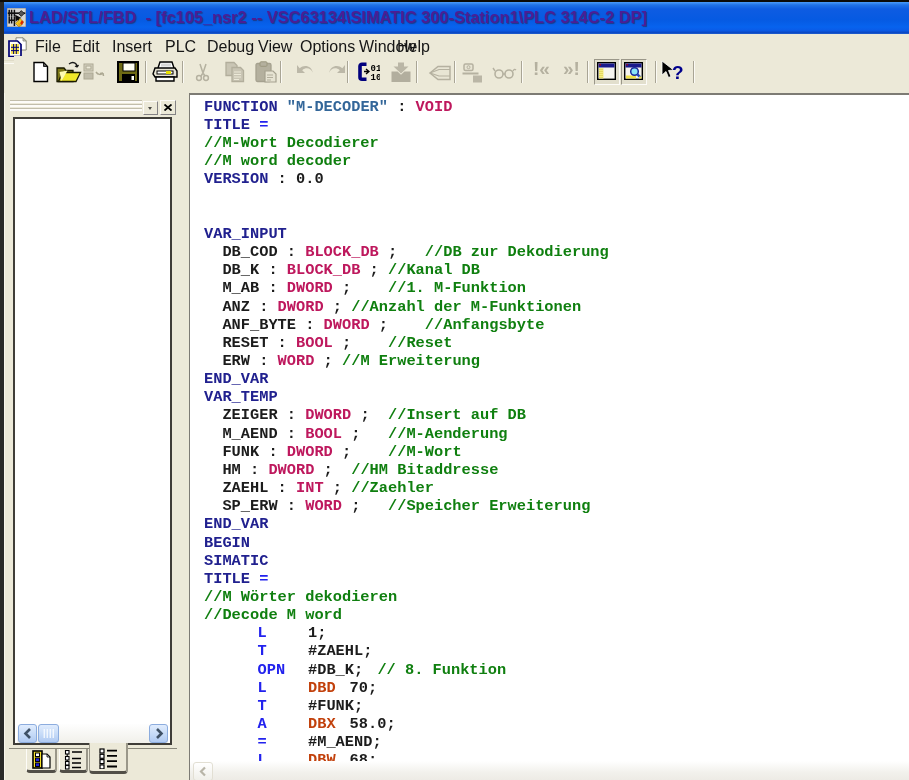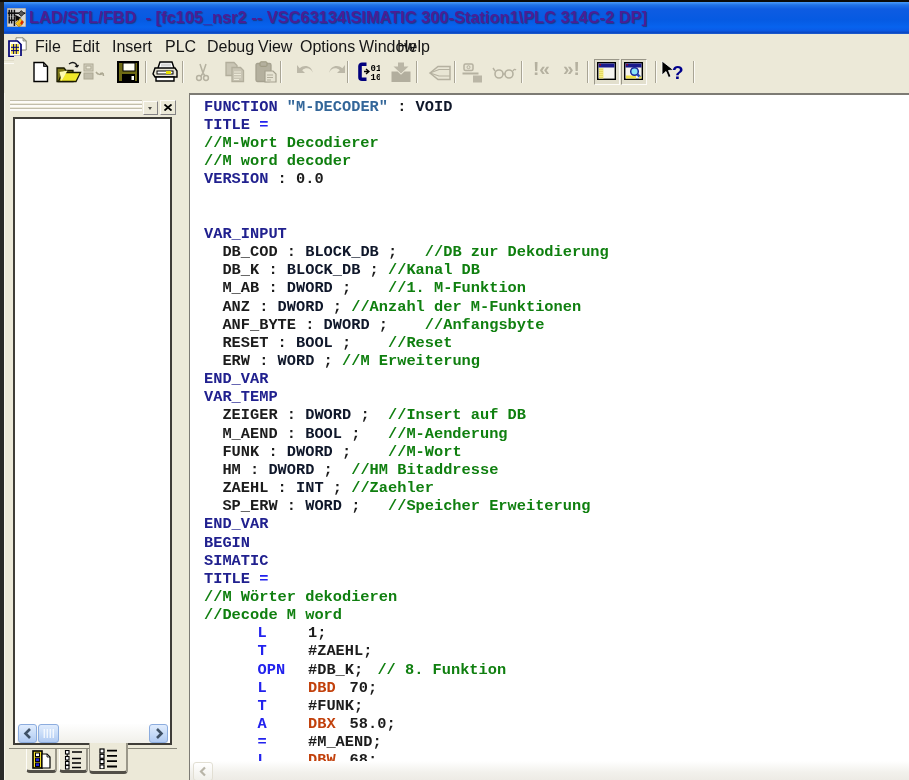--- a/index.html
+++ b/index.html
@@ -32,21 +32,21 @@
      background:linear-gradient(180deg,#ffffff, #f2f1ec 60%, #edebe5);}
   #codescroll .larr{position:absolute;left:3px;top:1px;width:18px;height:17px;border-radius:3px;
      background:linear-gradient(180deg,#ffffff,#f0efe9);border:1px solid #e2dfd3;
      }
   #code{position:absolute;left:204px;top:97.8px;margin:0;
      font-family:"Liberation Mono",monospace;font-size:15.33px;font-weight:bold;
      line-height:18.16px;color:#1c1c1c;white-space:pre;}
   #code .k{color:#21218f;}  
   #code .o{color:#2222ee;}  
   #code .s{color:#336699;}  
-  #code .t{color:#0f172a;}  
+  #code .t{color:#be185d;}  
   #code .c{color:#0f7f0f;}  
   #code .a{color:#c2410c;}  
   .g{display:inline-block;}
   
   #lpanel{left:4px;top:93px;width:185px;height:687px;background:#ece9d8;border-left:1px solid #f8f6ec;box-sizing:border-box;}
   .grip{position:absolute;left:5px;width:132px;height:2px;border-top:1px solid #c2beab;background:#fdfcf8;}
   .minibtn{position:absolute;background:#ece9d8;border:1px solid;border-color:#fdfcf8 #848284 #848284 #fdfcf8;}
   #ddbtn{left:138px;top:8px;width:13px;height:12px;}
   #ddbtn:after{content:"";position:absolute;left:3.5px;top:5px;border:2.5px solid transparent;border-top:3.5px solid #4a4a44;}
   #xbtn{left:155px;top:7px;width:14px;height:13px;}

